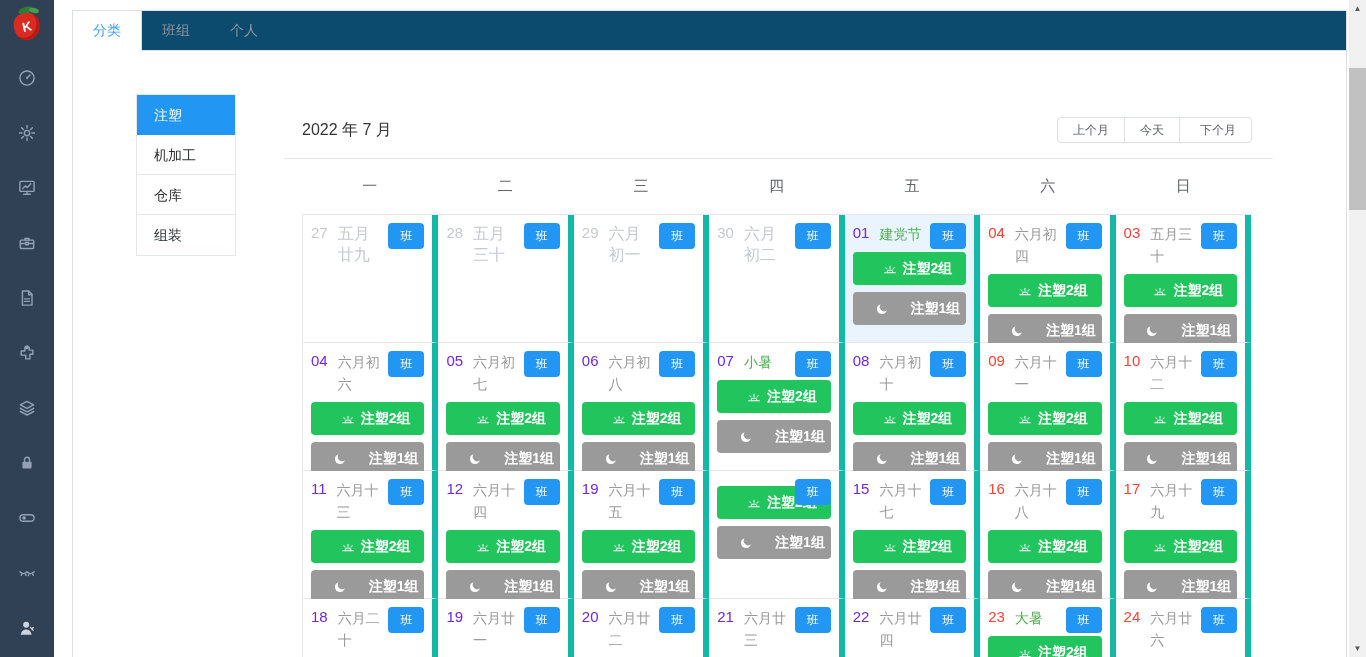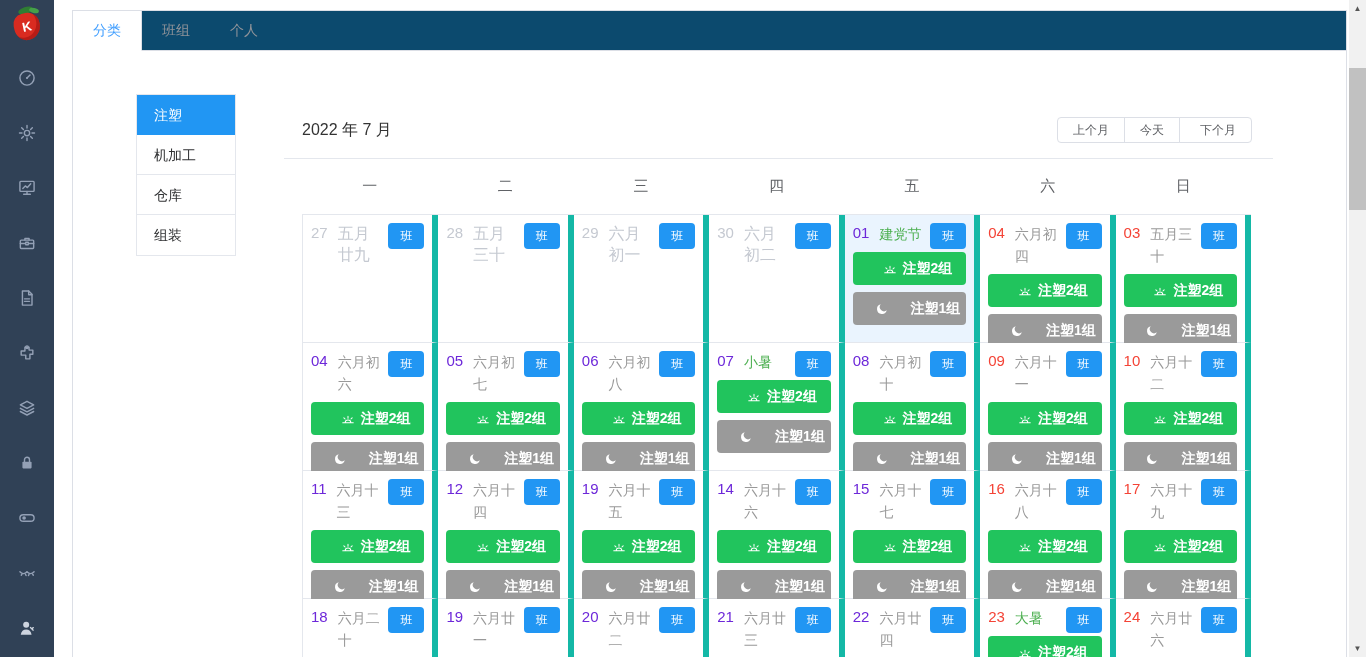--- a/index.html
+++ b/index.html
@@ -495,24 +495,20 @@
           <div class="shift night">
             <span class="s-icon">
               <svg width="14" height="14" viewBox="0 0 24 24">
                 <path d="M20.2 14.2A8.5 8.5 0 1 1 9.8 3.8 7.4 7.4 0 0 0 20.2 14.2z" fill="#fff"></path>
               </svg>
             </span>
             <span>注塑1组</span>
           </div>
         </div>
         <div class="cell">
-          <div class="cell-head">
-            <span class="date">14</span>
-            <span class="lunar">六月十六</span>
-          </div>
           <span class="badge">班</span>
           <div class="shift day">
             <span class="s-icon">
               <svg width="14" height="14" viewBox="0 0 24 24">
                 <path d="M3 18.5h18M7.2 18.5a4.8 4.8 0 019.6 0M12 10.5V7.5M7 12 4.9 9.9M17 12l2.1-2.1" stroke="#fff" stroke-width="1.8" fill="none" stroke-linecap="round"></path>
               </svg>
             </span>
             <span>注塑2组</span>
           </div>
           <div class="shift night">

